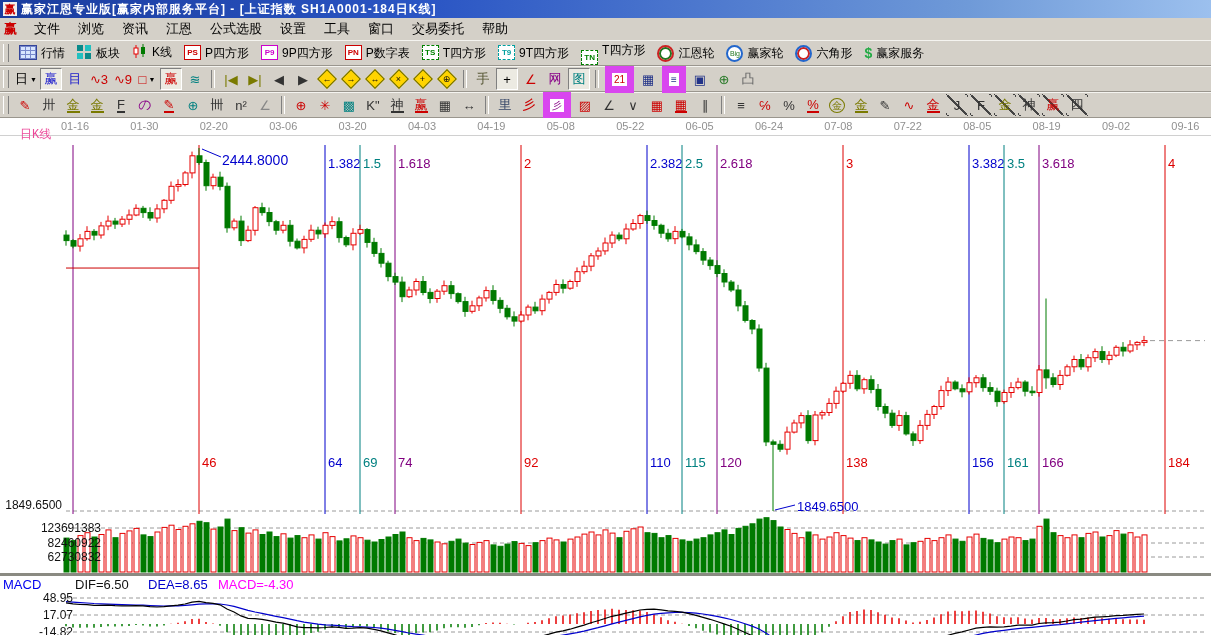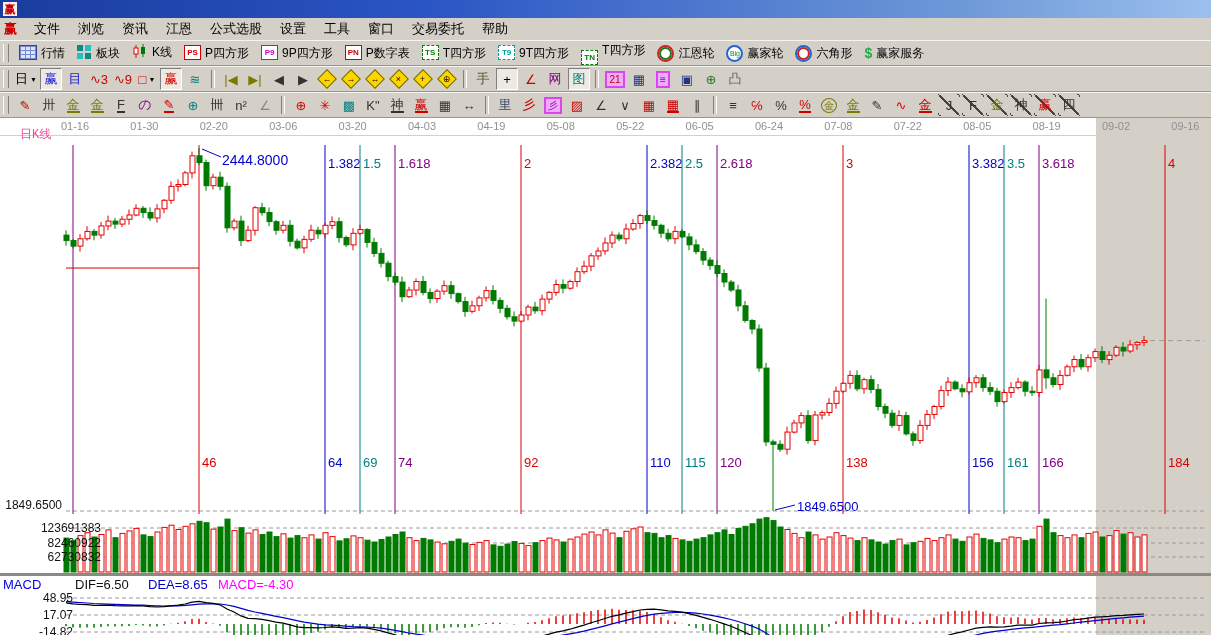--- a/index.html
+++ b/index.html
@@ -32,49 +32,50 @@
   .ic-wheel{width:13px;height:13px;border-radius:50%;border:2px solid #cc2222;
     box-shadow:inset 0 0 0 2px #227722;background:#fff;}
   .ic-bigwheel{width:13px;height:13px;border-radius:50%;border:2px solid #2266cc;
     color:#227722;font-size:7px;display:inline-flex;align-items:center;justify-content:center;background:#fff;}
   .ic-hexwheel{width:13px;height:13px;border-radius:50%;border:2px solid #2266cc;
     box-shadow:inset 0 0 0 2px #cc2222;background:#fff;}
   .ic-dollar{color:#22aa44;font-weight:bold;font-size:14px;}
   .tbtn{min-width:20px;height:20px;display:inline-flex;align-items:center;justify-content:center;
     font-size:13px;margin:0 1px;border:1px solid transparent;position:relative;}
   .tbtn.pressed{background:#eceae2;border-color:#808080 #ffffff #ffffff #808080;}
-  .tbtn.boxed span.g{border:2px solid #d946ef;background:#f0abfc;padding:0 2px;font-size:10px;line-height:13px;}
+  .tbtn.boxed span.g{border:7px solid #d946ef;background:#ffffff;padding:0 2px;font-size:10px;line-height:13px;}
   .tbtn.circle span.g{border:1px solid #7a7a00;border-radius:50%;padding:0 2px;font-size:10px;line-height:13px;}
   .tbtn.underline span.g{border-bottom:2px solid currentColor;line-height:13px;}
   .tbtn.diag{background:linear-gradient(45deg,transparent 46%,#444 47%,#444 53%,transparent 54%);}
   .dd{font-size:7px;color:#000;margin-left:2px;}
   .dia{width:12px;height:12px;background:#ffd400;border:1px solid #6a6a00;transform:rotate(45deg);
     display:inline-flex;align-items:center;justify-content:center;margin:0 3px;}
   .dia span{transform:rotate(-45deg);font-size:9px;color:#111;line-height:1;}
   
-  .chart-region{position:relative;width:1096px;height:517px;background:#fff;}
+  .chart-region{position:relative;width:1211px;height:517px;background:#fff;}
   .ov{position:absolute;white-space:nowrap;}
   #lbl-kline{left:20px;top:8px;font-size:12px;color:#ec4899;font-family:Liberation Mono, monospace;}
   #lbl-price-bottom{left:0;top:380px;width:62px;text-align:right;font-size:12px;color:#111;}
   .vol-lbl{left:0;width:64px;text-align:right;font-size:12px;color:#111;margin-left:37px;}
   .macd-lbl{left:0;width:73px;text-align:right;font-size:12px;color:#111;}
   #macd-name{left:3px;top:459px;font-size:13px;color:#0000ee;}
   #macd-dif{left:75px;top:459px;font-size:13px;color:#111;}
   #macd-dea{left:148px;top:459px;font-size:13px;color:#0000cc;}
   #macd-macd{left:218px;top:459px;font-size:13px;color:#ff00ff;text-align:right;}
   #ann-peak{left:222px;top:34px;font-size:14px;color:#0000cc;}
   #ann-trough{left:797px;top:381px;font-size:13px;color:#0000cc;}
   svg text{font-family:"Liberation Sans","DejaVu Sans",sans-serif;}
 </style>
 </head>
 <body>
 
 <div id="app">
   <div class="titlebar">
     <span class="app-ico">赢</span>
+    <span class="title-text">赢家江恩专业版[赢家内部服务平台] - [上证指数  SH1A0001-184日K线]</span>
   </div>
   <div class="menubar">
     <span class="menu-ico">赢</span>
     <span class="menu-item">文件</span>
     <span class="menu-item">浏览</span>
     <span class="menu-item">资讯</span>
     <span class="menu-item">江恩</span>
     <span class="menu-item">公式选股</span>
     <span class="menu-item">设置</span>
     <span class="menu-item">工具</span>

